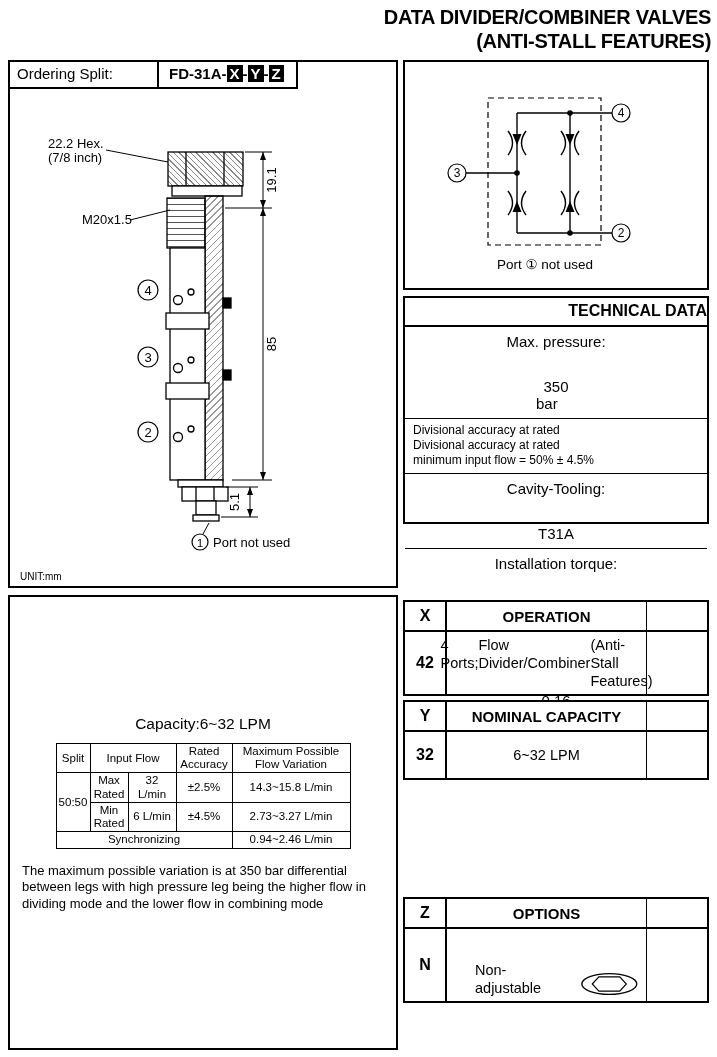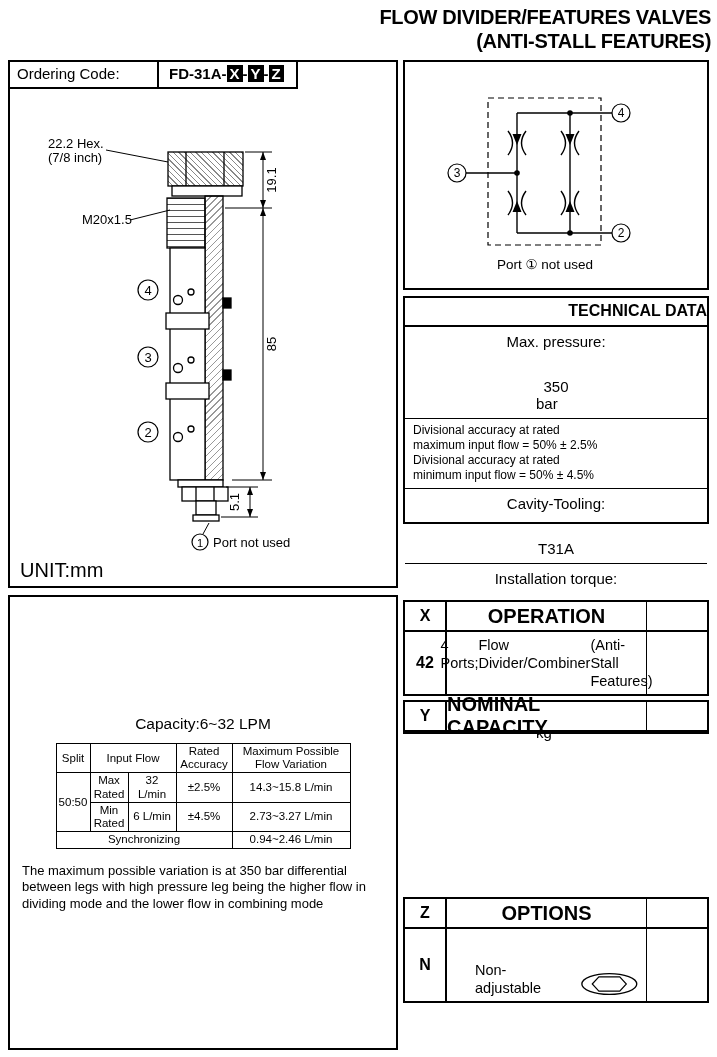--- a/index.html
+++ b/index.html
@@ -16,21 +16,21 @@
     font-weight:bold; font-size:20px; line-height:1.18; letter-spacing:-0.3px; }
 
   
   .left-box { left:8px; top:60px; width:390px; height:528px; }
   .ordering { display:flex; position:absolute; top:-1px; left:-1px; }
   .ord-label { border-right:2px solid #000; border-bottom:2px solid #000;
     padding:4px 10px 5px 8px; font-size:15px; width:150px; }
   .ord-code { border-right:2px solid #000; border-bottom:2px solid #000;
     padding:4px 12px 5px 10px; font-size:15px; font-weight:bold; white-space:nowrap; }
   .code-chip { display:inline-block; background:#000; color:#fff; padding:0 3px; font-weight:bold; }
-  .unit-label { position:absolute; left:10px; bottom:4px; font-size:20px; }
+  .unit-label { position:absolute; left:10px; bottom:4px; font-size:10px; }
 
   
   .hex-hatch { position:absolute; left:158px; top:90px; width:75px; height:34px;
     background:repeating-linear-gradient(45deg,#fff 0 3px,#888 3px 4px); }
   .stem-hatch { position:absolute; left:195px; top:134px; width:18px; height:284px;
     background:repeating-linear-gradient(135deg,#fff 0 4px,#999 4px 5px); }
   .thread-lines { position:absolute; left:157px; top:136px; width:38px; height:50px;
     background:repeating-linear-gradient(#555 0 1px,transparent 1px 6px); }
   .valve-svg { position:absolute; left:0; top:28px; }
 
@@ -51,21 +51,21 @@
 
   
   .opt-box { left:403px; width:306px; }
   .op-box  { top:600px; }
   .ncap-box{ top:700px; }
   .zopt-box{ top:897px; }
   .opt-header { display:flex; border-bottom:2px solid #000; height:30px; }
   .opt-code-cell { width:42px; border-right:2px solid #000; display:flex;
     align-items:center; justify-content:center; font-weight:bold; font-size:16px; }
   .opt-title-cell { width:200px; border-right:1.5px solid #000; display:flex;
-    align-items:center; justify-content:center; font-weight:bold; font-size:20px; }
+    align-items:center; justify-content:center; font-weight:bold; font-size:15px; }
   .opt-tail-cell { flex:1; }
   .opt-body { display:flex; }
   .opt-content { width:200px; border-right:1.5px solid #000; font-size:14.5px;
     padding:4px 6px; display:flex; flex-direction:row; justify-content:center; line-height:1.25; }
   .opt-content.center { align-items:center; }
   .opt-content.row { flex-direction:row; align-items:flex-end; gap:12px; padding-left:28px; }
   .body-x { min-height:62px; }
   .body-y { min-height:46px; }
   .body-z { min-height:72px; }
 
@@ -77,27 +77,27 @@
     padding:1px 2px; line-height:1.15; }
   .cap-note { font-size:13px; line-height:1.3; padding:14px 12px 0; }
 
   svg { font-family:"Liberation Sans", sans-serif; }
   svg text { fill:#000; }
 </style>
 </head>
 <body>
 
 <div class="page-title">
-  <div>FLOW DIVIDER/FEATURES VALVES</div>
+  <div>DATA DIVIDER/COMBINER VALVES</div>
   <div>(ANTI-STALL FEATURES)</div>
 </div>
 
 <div class="box left-box">
   <div class="ordering">
-    <div class="ord-label">Ordering Code:</div>
+    <div class="ord-label">Ordering Split:</div>
     <div class="ord-code"><span>FD-31A-</span><span class="code-chip">X</span><span>-</span><span class="code-chip">Y</span><span>-</span><span class="code-chip">Z</span></div>
   </div>
 
   <div class="hex-hatch"></div>
   <div class="stem-hatch"></div>
   <div class="thread-lines"></div>
 
   <svg class="valve-svg" width="388" height="470" viewBox="0 0 388 470">
     <g stroke="#000" fill="none" stroke-width="1.3">
       <g>
@@ -218,21 +218,20 @@
 
 <div class="box tech-box">
   <div class="tech-title">TECHNICAL DATA</div>
   <div class="tech-row">
     <span class="t-label">Max. pressure:</span>
     <span class="t-value">350</span>
     <span class="t-unit">bar</span>
   </div>
   <div class="tech-acc">
     <div>Divisional accuracy at rated</div>
-    <div>maximum input flow = 50% ± 2.5%</div>
     <div>Divisional accuracy at rated</div>
     <div>minimum input flow = 50% ± 4.5%</div>
   </div>
   <div class="tech-row">
     <span class="t-label">Cavity-Tooling:</span>
     <span class="t-value">T31A</span>
     <span class="t-unit"></span>
   </div>
   <div class="tech-row">
     <span class="t-label">Installation torque:</span>
@@ -260,20 +259,25 @@
       <div>(Anti-Stall Features)</div>
     </div>
     <div class="opt-tail-cell"></div>
   </div>
 </div>
 
 <div class="box opt-box ncap-box">
   <div class="opt-header">
     <div class="opt-code-cell">Y</div>
     <div class="opt-title-cell">NOMINAL CAPACITY</div>
+    <div class="opt-tail-cell"></div>
+  </div>
+  <div class="opt-body body-y">
+    <div class="opt-code-cell">32</div>
+    <div class="opt-content center">6~32 LPM</div>
     <div class="opt-tail-cell"></div>
   </div>
 </div>
 
 <div class="box opt-box zopt-box">
   <div class="opt-header">
     <div class="opt-code-cell">Z</div>
     <div class="opt-title-cell">OPTIONS</div>
     <div class="opt-tail-cell"></div>
   </div>

